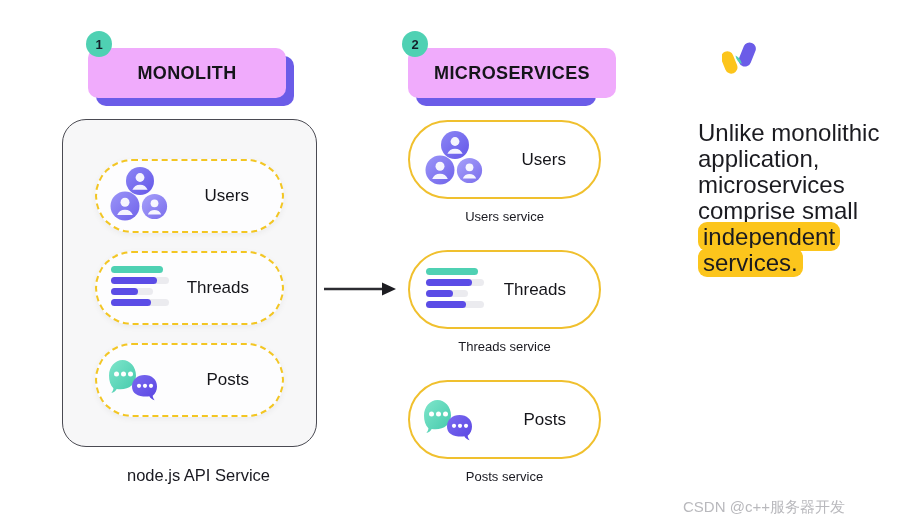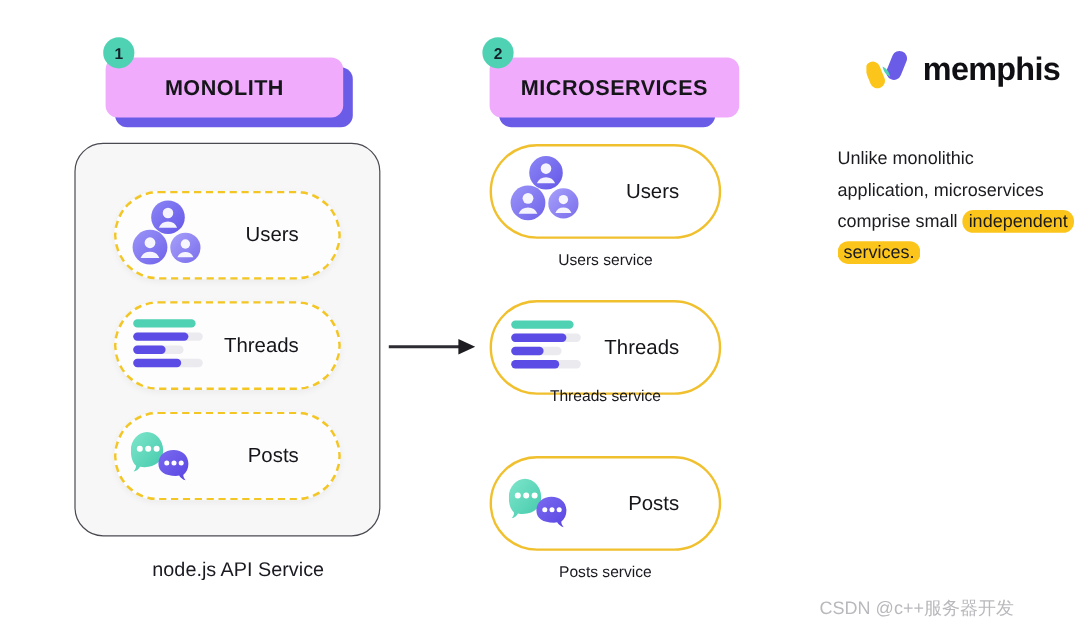--- a/index.html
+++ b/index.html
@@ -127,21 +127,21 @@
     position: absolute;
     left: 408px;
     width: 193px;
     text-align: center;
     font-size: 13px;
     font-weight: 400;
     color: #191920;
     white-space: nowrap;
   }
   #svc-caption-users   { top: 209px; }
-  #svc-caption-threads { top: 322px; }
+  #svc-caption-threads { top: 339px; }
   #svc-caption-posts   { top: 469px; }
 
   #mono-caption {
     position: absolute;
     left: 72px;
     top: 466px;
     width: 253px;
     text-align: center;
     font-size: 16.5px;
     font-weight: 500;
@@ -179,21 +179,21 @@
     font-weight: 700;
     letter-spacing: -0.6px;
     color: #101014;
   }
 
   #caption-block {
     position: absolute;
     left: 698px;
     top: 120px;
     width: 192px;
-    font-size: 15px;
+    font-size: 24px;
     line-height: 26px;
     font-weight: 400;
     color: #1b1b20;
   }
   .hl {
     background: #fcc51c;
     border-radius: 9px;
     padding: 1px 5px;
     box-decoration-break: clone;
     -webkit-box-decoration-break: clone;
@@ -384,20 +384,19 @@
   <span class="module-label">Posts</span>
 </div>
 <div class="service-caption" id="svc-caption-posts">Posts service</div>
 
 <div id="memphis-logo">
   <svg width="40" height="34" viewBox="0 0 40 34" xmlns="http://www.w3.org/2000/svg">
     <rect x="1" y="10" width="12.5" height="23" rx="6.2" fill="#fcc51c" transform="rotate(-22 7.2 21.5)"></rect>
     <rect x="19" y="1" width="12.5" height="25" rx="6.2" fill="#6b5ce8" transform="rotate(22 25.2 13.5)"></rect>
     <path d="M13.5 14.5c3.4 1.6 5.6 4.6 6.3 8.4-3.4-1.2-5.6-4.2-6.3-8.4z" fill="#4fd1b3"></path>
   </svg>
-  <span id="memphis-wordmark">memphis</span>
 </div>
 
 <div id="caption-block">
   <span>Unlike monolithic application, microservices comprise small </span><span class="hl">independent services.</span>
 </div>
 
 <div id="watermark">CSDN @c++服务器开发</div>
 
 </body></html>

